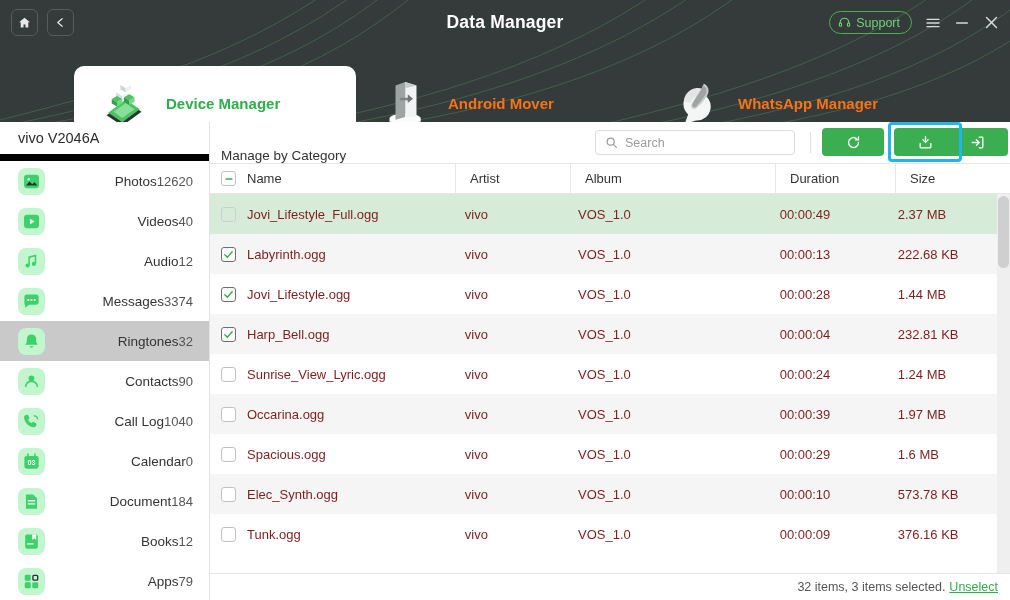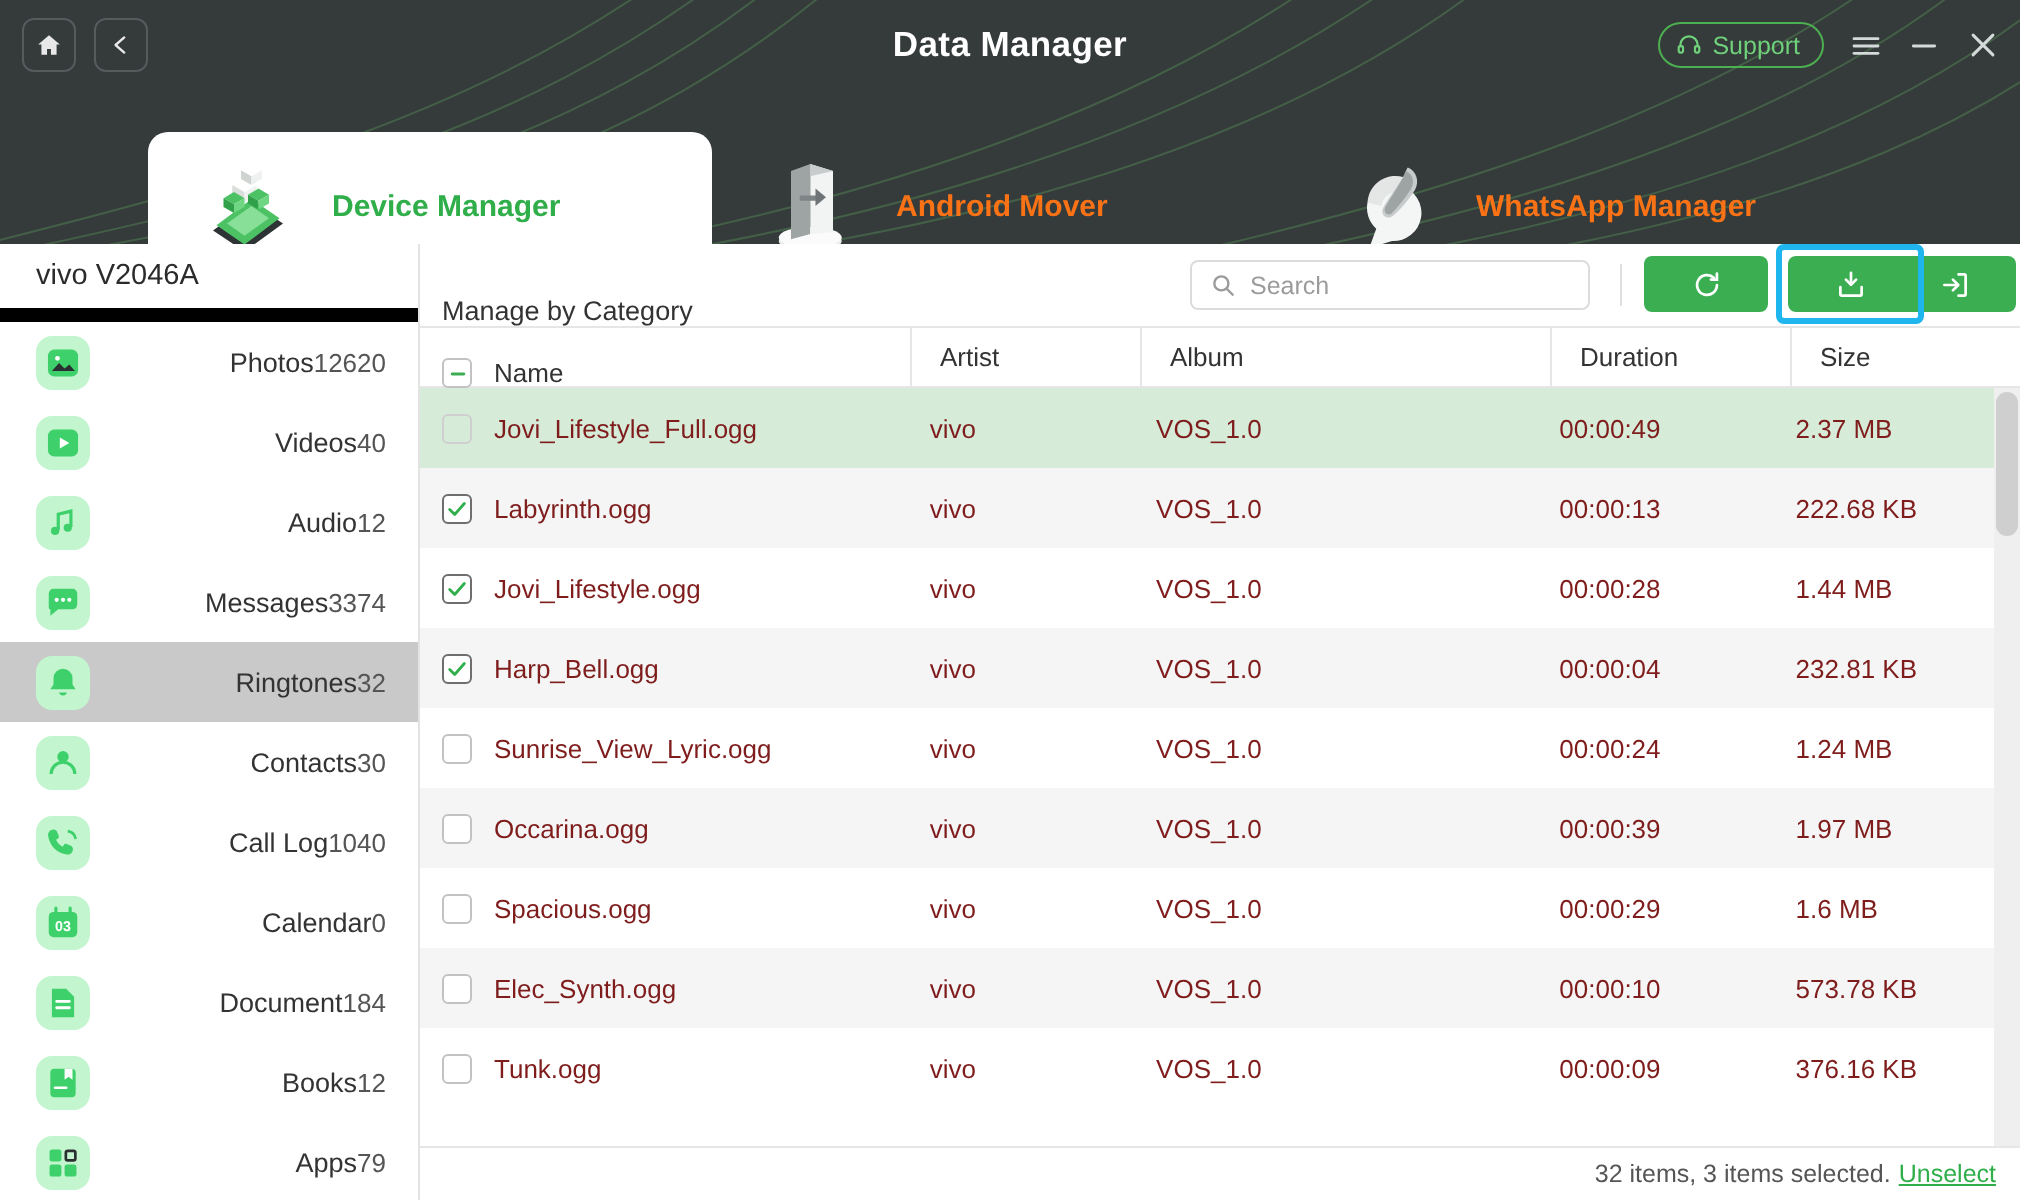--- a/index.html
+++ b/index.html
@@ -131,21 +131,21 @@
   }
 
   
   .thead {
     position: relative; height: 31px; width: 800px;
     border-top: 1px solid #e6e6e6; border-bottom: 1px solid #e6e6e6;
     display: flex; align-items: center; background: #fff;
   }
   .th { font-size: 13px; color: #333; height: 31px; display: flex; align-items: center; }
   .th.sep { border-left: 1px solid #e6e6e6; }
-  .col-name { width: 245px; padding-left: 11px; align-items: flex-end; }
+  .col-name { width: 245px; padding-left: 11px; }
   .col-artist { width: 115px; padding-left: 14px; text-align: center; }
   .col-album { width: 205px; padding-left: 14px; }
   .col-dur { width: 120px; padding-left: 14px; }
   .col-size { width: 115px; padding-left: 14px; }
 
   .tbody {
     position: relative; width: 800px; height: 380px; overflow: hidden;
   }
   .row { display: flex; align-items: center; height: 40px; width: 787px; }
   .row.alt { background: #f5f5f5; }
@@ -360,21 +360,21 @@
     </div>
 
     <div class="side-item">
       <span class="side-ico">
         <svg width="19" height="19" viewBox="0 0 24 24">
             <circle cx="12" cy="8" r="3.6" fill="#3ed16b"></circle>
             <path d="M4.5 19a7.5 7.5 0 0 1 15 0" stroke="#3ed16b" stroke-width="2" fill="none"></path>
           </svg>
       </span>
       <span class="side-label">Contacts</span>
-      <span class="side-count">30</span>
+      <span class="side-count">90</span>
     </div>
 
     <div class="side-item">
       <span class="side-ico">
         <svg width="19" height="19" viewBox="0 0 24 24">
             <path d="M6 3.5c1.2 0 2 .6 2.4 1.7l.9 2.2c.3.8 0 1.5-.7 1.9l-1 .6c.9 2 2.4 3.5 4.3 4.4l.6-1c.4-.7 1.1-1 1.9-.7l2.2.9c1.1.4 1.7 1.2 1.7 2.4 0 2-1.8 3.6-3.8 3.4C8.3 18.6 3.4 13.7 2.6 7.3 2.4 5.3 4 3.5 6 3.5z" fill="#3ed16b"></path>
             <path d="M15 4.5a6 6 0 0 1 5 5" stroke="#3ed16b" stroke-width="1.7" fill="none"></path>
           </svg>
       </span>
       <span class="side-label">Call Log</span>

